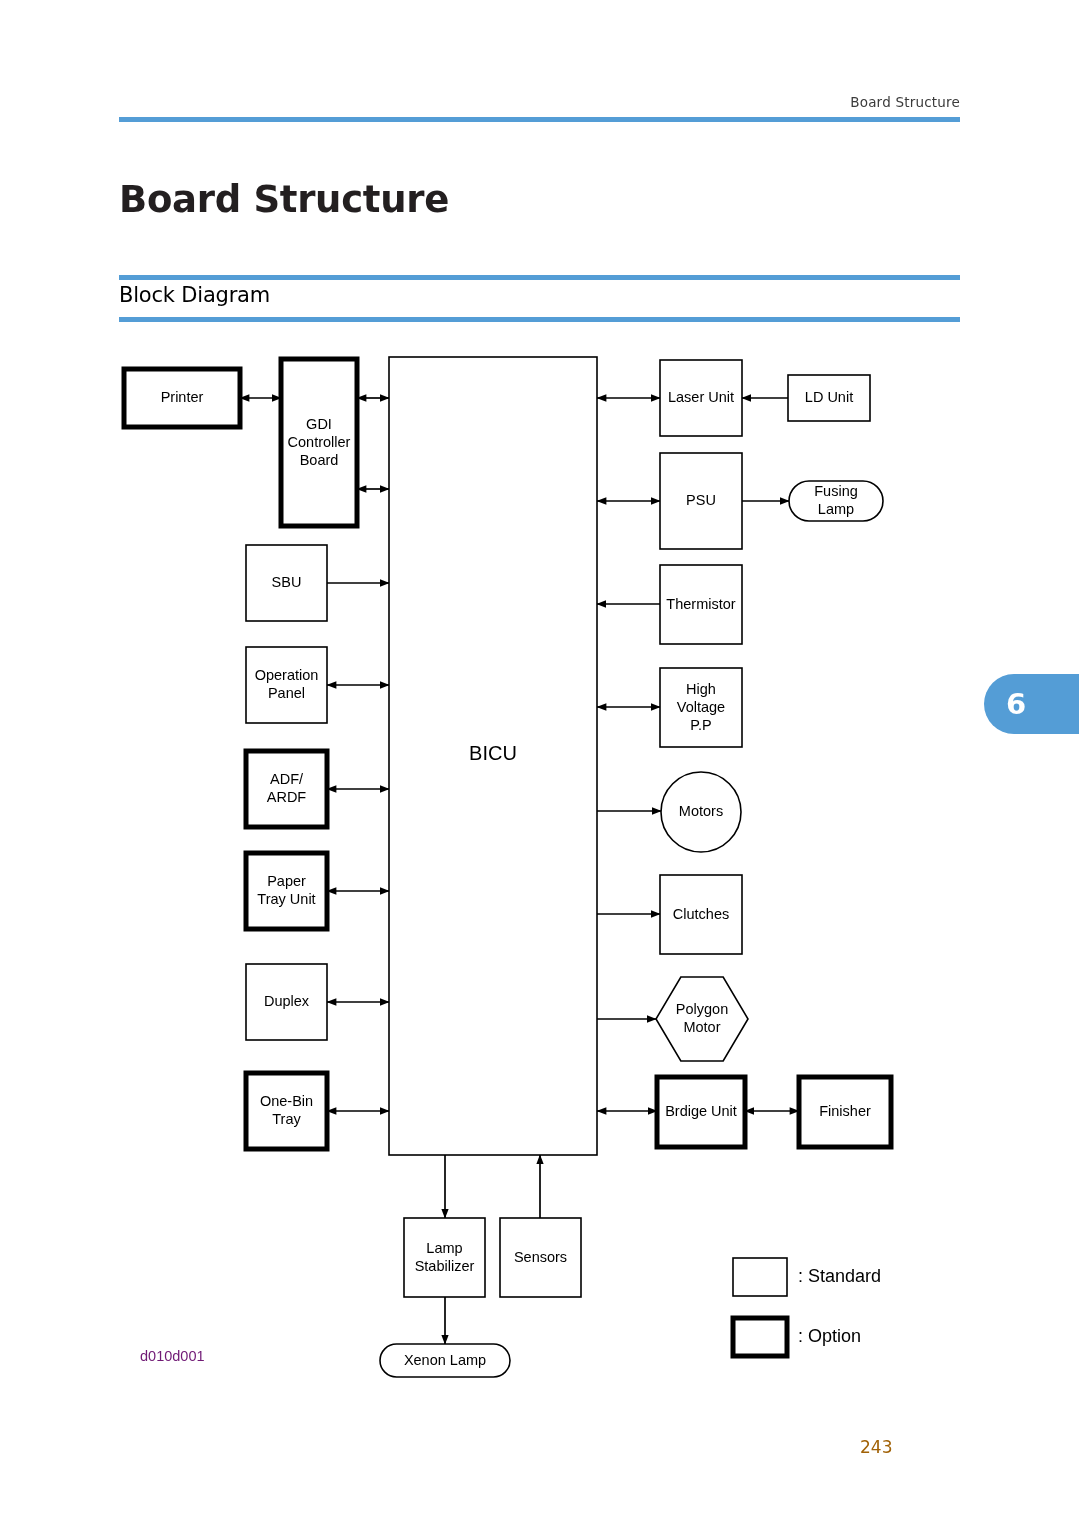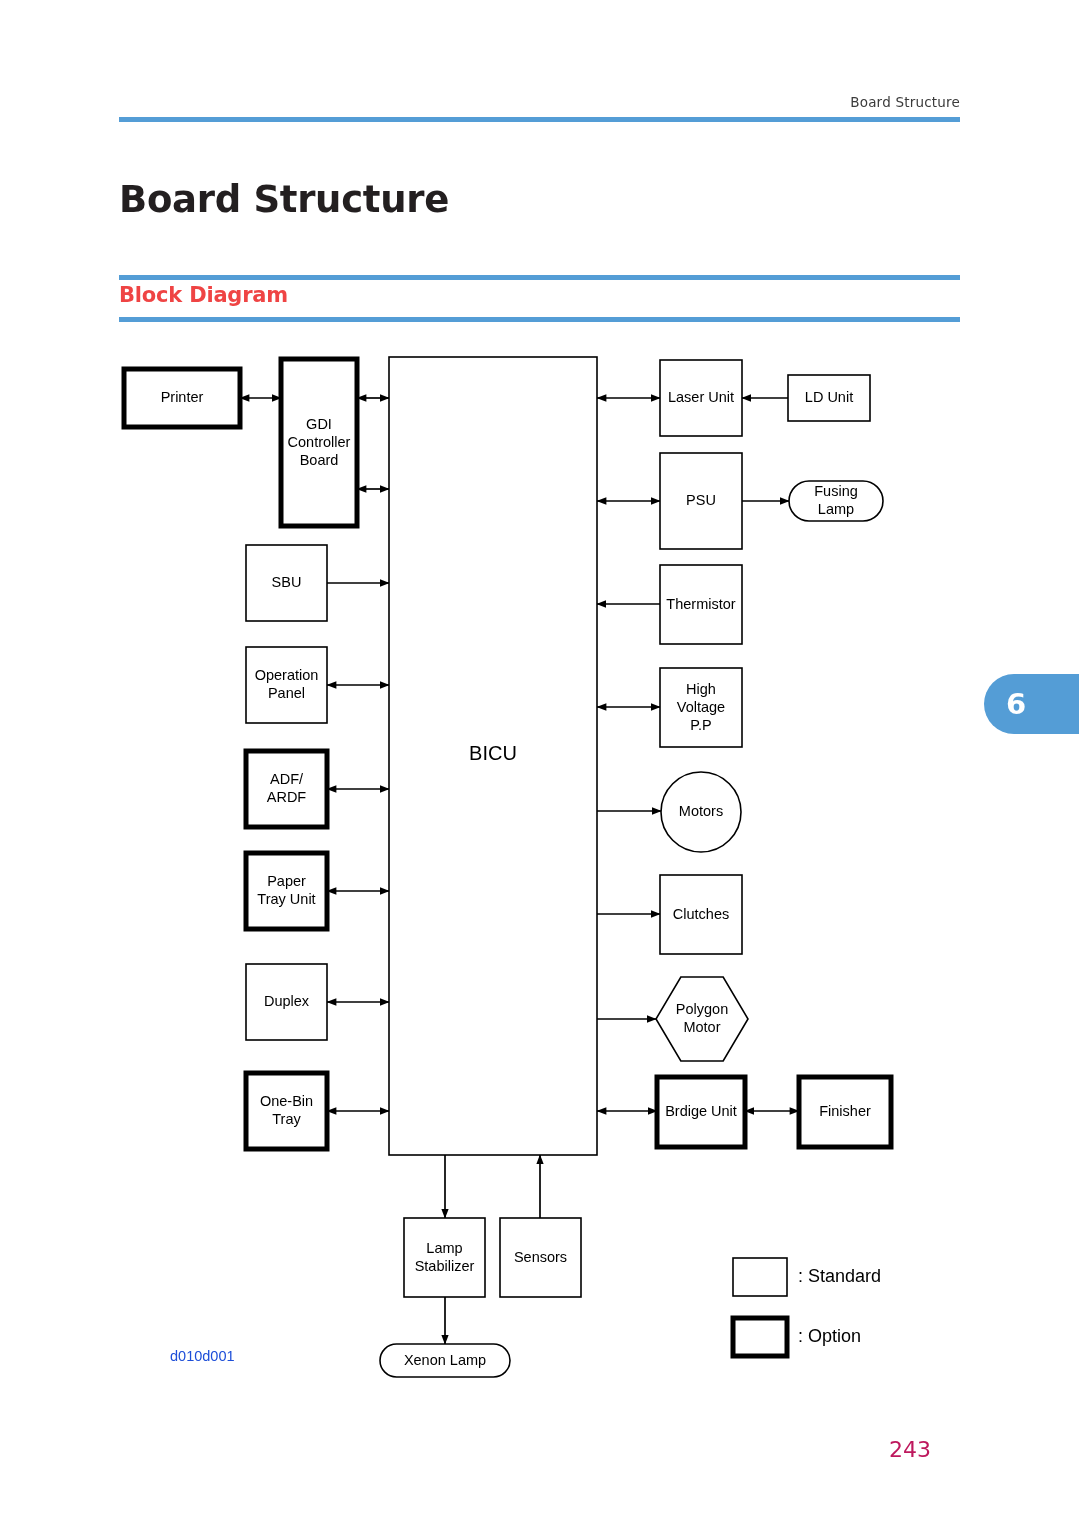--- a/index.html
+++ b/index.html
@@ -58,23 +58,23 @@
     top: 275px;
     width: 841px;
     height: 5px;
     background: #549dd6;
   }
   .section-title {
     position: absolute;
     left: 119px;
     top: 283px;
     font-size: 21px;
-    font-weight: bold;
+    font-weight: normal;
     letter-spacing: -0.2px;
-    color: #ef4444;
+    color: #000000;
     font-family: "DejaVu Sans", sans-serif;
   }
   .rule-sec-bot {
     position: absolute;
     left: 119px;
     top: 317px;
     width: 841px;
     height: 5px;
     background: #549dd6;
   }
@@ -97,34 +97,34 @@
     transform: translateY(-50%);
     color: #ffffff;
     font-size: 29px;
     font-weight: bold;
     font-family: "DejaVu Sans", sans-serif;
   }
 
   
   .fig-id {
     position: absolute;
-    left: 170px;
+    left: 140px;
     top: 1348px;
     font-size: 14.5px;
-    color: #1d4ed8;
+    color: #701a75;
     font-family: "Liberation Sans", sans-serif;
   }
   .page-num {
     position: absolute;
     left: 860px;
     top: 1437px;
     width: 100px;
-    text-align: center;
-    font-size: 22px;
-    color: #be185d;
+    text-align: left;
+    font-size: 17px;
+    color: #a16207;
     font-family: "DejaVu Sans", sans-serif;
   }
 
   
   #diagram {
     position: absolute;
     left: 0;
     top: 0;
     width: 1079px;
     height: 1531px;

